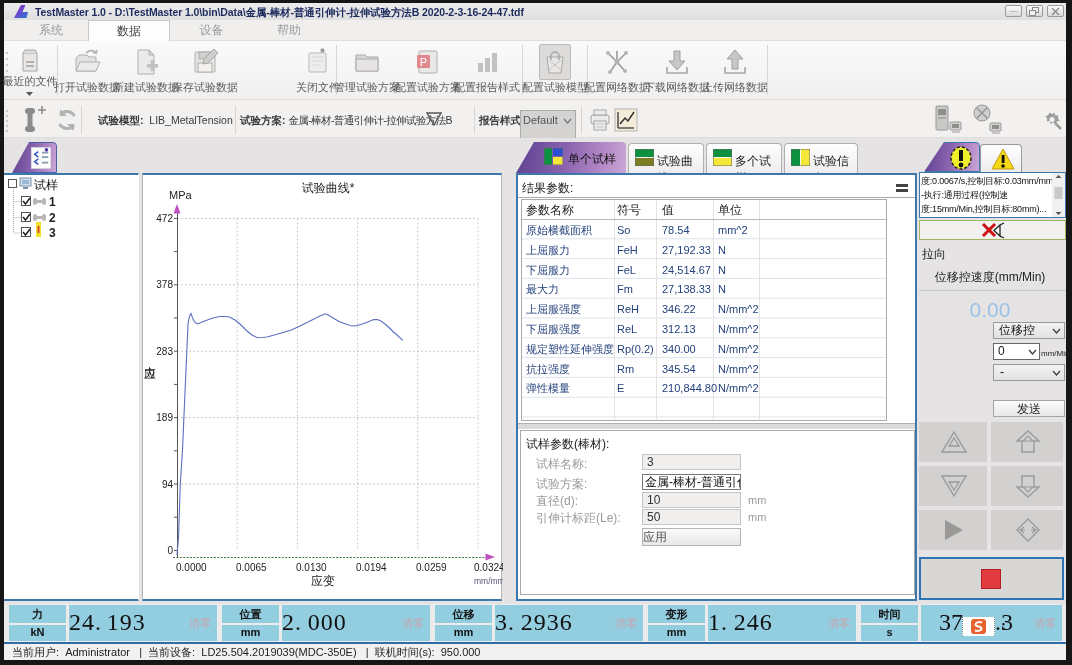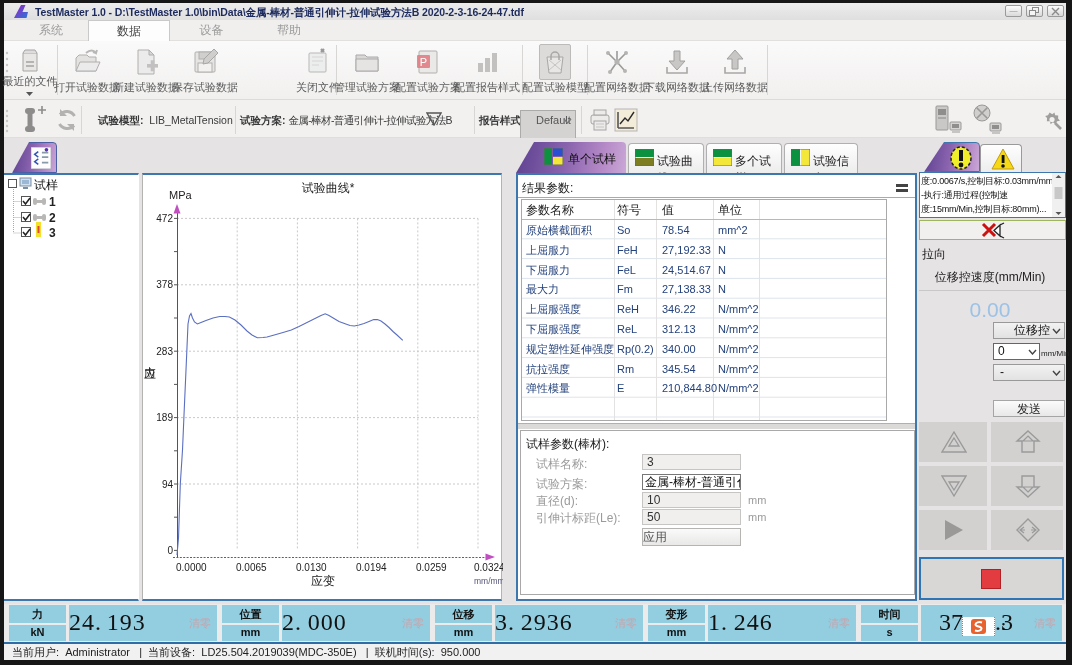--- a/index.html
+++ b/index.html
@@ -238,21 +238,21 @@
       </svg>
     <div class="t2sep" style="left:77px"></div>
     <div class="t2lbl" style="left:94px"><b>试验模型:</b>&nbsp; LIB_MetalTension</div>
     <div class="t2sep" style="left:231px"></div>
     <div class="t2lbl" style="left:236px"><b>试验方案:</b>&nbsp;<span style="letter-spacing:-0.6px">金属-棒材-普通引伸计-拉伸试验方法B</span></div>
     <svg class="abs" style="left:422px;top:12px" width="16" height="14">
         <path d="M1 1 h14 l-7 12 z" fill="none" stroke="#555" stroke-width="1.4"></path>
       </svg>
     <div class="t2sep" style="left:470px"></div>
     <div class="t2lbl" style="left:475px"><b>报告样式:</b></div>
-    <div class="abs" style="left:516px;top:10px;width:56px;height:35px;background:#d4d3d2;border:1px solid #ababaa;font-size:11px;color:#555;line-height:18px;padding-left:15px">Default <svg style="position:absolute;right:3px;top:7px" width="9" height="6">
+    <div class="abs" style="left:516px;top:10px;width:56px;height:35px;background:#d4d3d2;border:1px solid #ababaa;font-size:11px;color:#555;line-height:18px;padding-left:2px">Default <svg style="position:absolute;right:3px;top:7px" width="9" height="6">
           <path d="M1 1 L4.5 5 L8 1" stroke="#777" stroke-width="1.3" fill="none"></path>
         </svg></div>
     <div class="t2sep" style="left:577px"></div>
     <svg class="abs" style="left:583px;top:7px" width="26" height="26" viewBox="0 0 26 26">
         <g fill="#ecebea" stroke="#a5a4a3">
           <rect x="4" y="8" width="18" height="9" rx="2"></rect>
           <rect x="7" y="3" width="12" height="5"></rect>
           <rect x="7" y="14" width="12" height="9"></rect>
           <path d="M9 17 h8 M9 20 h8" stroke="#c5c4c3"></path>
         </g>
@@ -539,21 +539,21 @@
             <g>
               <path d="M14 8.5 L20 3 V14 Z M20 3 L24 1 M20 14 L24 16" stroke="#222" stroke-width="1.3" fill="#fff"></path>
               <path d="M3 2 L15 14 M15 2 L3 14" stroke="#cc1111" stroke-width="3"></path>
             </g>
           </svg>
       </div>
       <div class="abs" style="left:3px;top:74px;font-size:12px;color:#222">拉向</div>
       <div class="abs" style="left:0;top:97px;width:142px;text-align:center;font-size:12px;color:#222">位移控速度(mm/Min)</div>
       <div class="abs" style="left:0;top:118px;width:147px;height:1px;background:#c8c8c8"></div>
       <div class="abs" style="left:0;top:126px;width:142px;text-align:center;font-size:21px;color:#9cc2e5">0.00</div>
-      <div class="abs" style="left:74px;top:150px;width:72px;height:17px;background:linear-gradient(#f2f2f2,#e2e2e2);border:1px solid #999;font-size:12px;color:#111;line-height:15px;padding-left:20px">位移控<svg style="position:absolute;right:3px;top:5px" width="9" height="6">
+      <div class="abs" style="left:74px;top:150px;width:72px;height:17px;background:linear-gradient(#f2f2f2,#e2e2e2);border:1px solid #999;font-size:12px;color:#111;line-height:15px;padding-left:5px">位移控<svg style="position:absolute;right:3px;top:5px" width="9" height="6">
             <path d="M1 1 L4.5 5 L8 1" stroke="#444" stroke-width="1.4" fill="none"></path>
           </svg></div>
       <div class="abs" style="left:74px;top:171px;width:47px;height:17px;background:#fff;border:1px solid #666;font-size:12px;color:#111;line-height:15px;padding-left:4px">0<svg style="position:absolute;right:2px;top:5px" width="9" height="6">
             <path d="M1 1 L4.5 5 L8 1" stroke="#444" stroke-width="1.4" fill="none"></path>
           </svg></div>
       <div class="abs" style="left:122px;top:177px;font-size:8px;color:#222">mm/Min</div>
       <div class="abs" style="left:74px;top:192px;width:72px;height:17px;background:linear-gradient(#f2f2f2,#e2e2e2);border:1px solid #999;font-size:12px;color:#111;line-height:15px;padding-left:6px">-<svg style="position:absolute;right:3px;top:5px" width="9" height="6">
             <path d="M1 1 L4.5 5 L8 1" stroke="#444" stroke-width="1.4" fill="none"></path>
           </svg></div>
       <div class="abs" style="left:74px;top:228px;width:72px;height:17px;background:linear-gradient(#fbfbfb,#e8e8e8);border:1px solid #a5a5a5;font-size:12px;color:#222;text-align:center;line-height:16px">发送</div>

